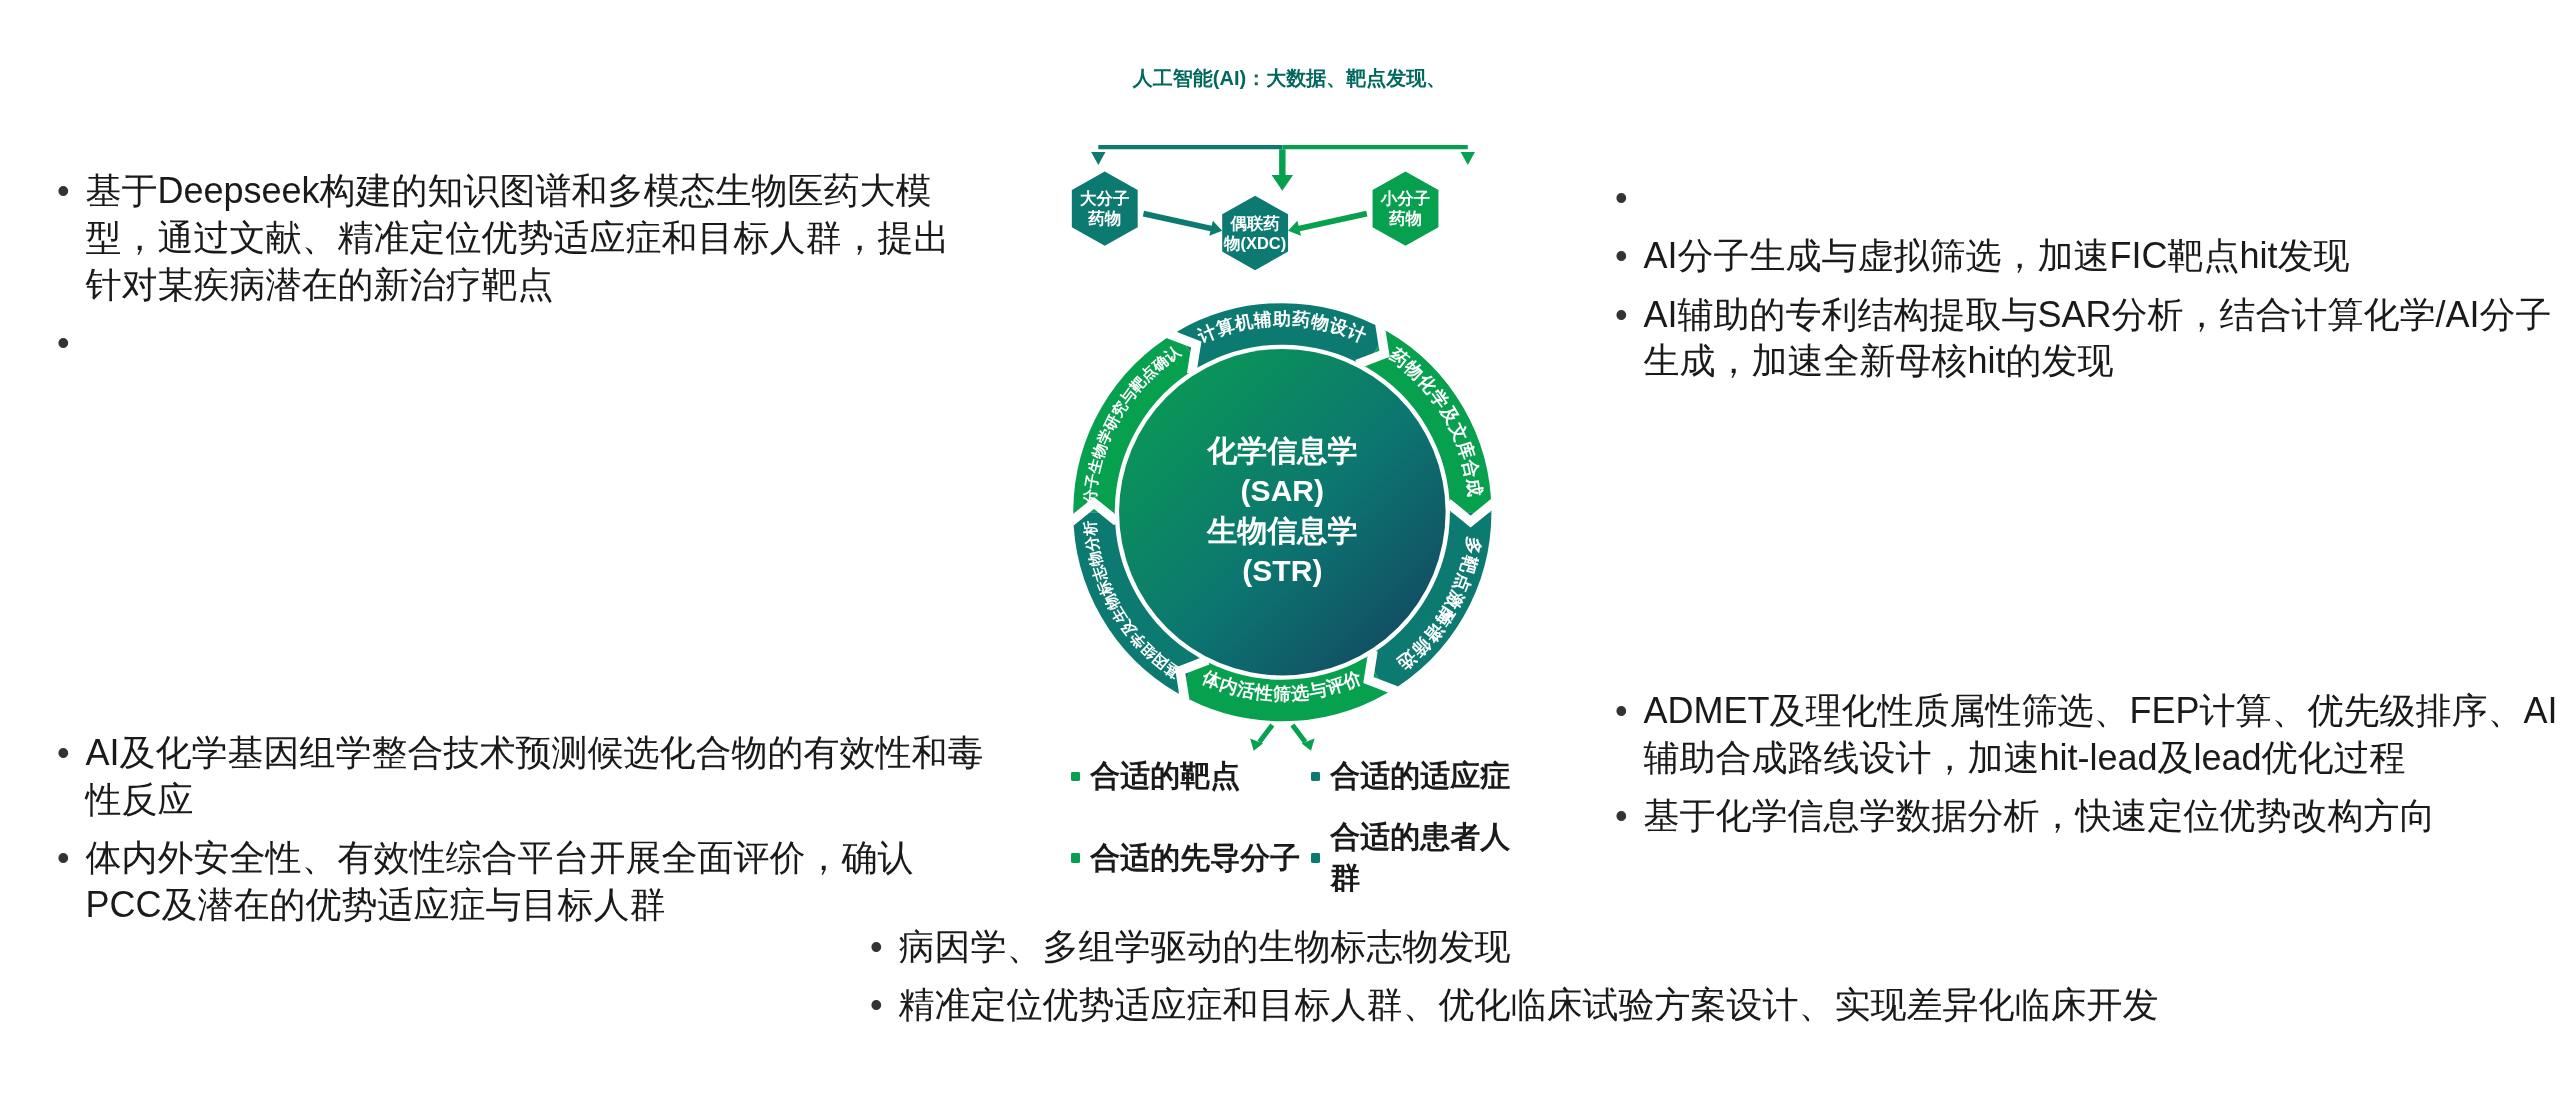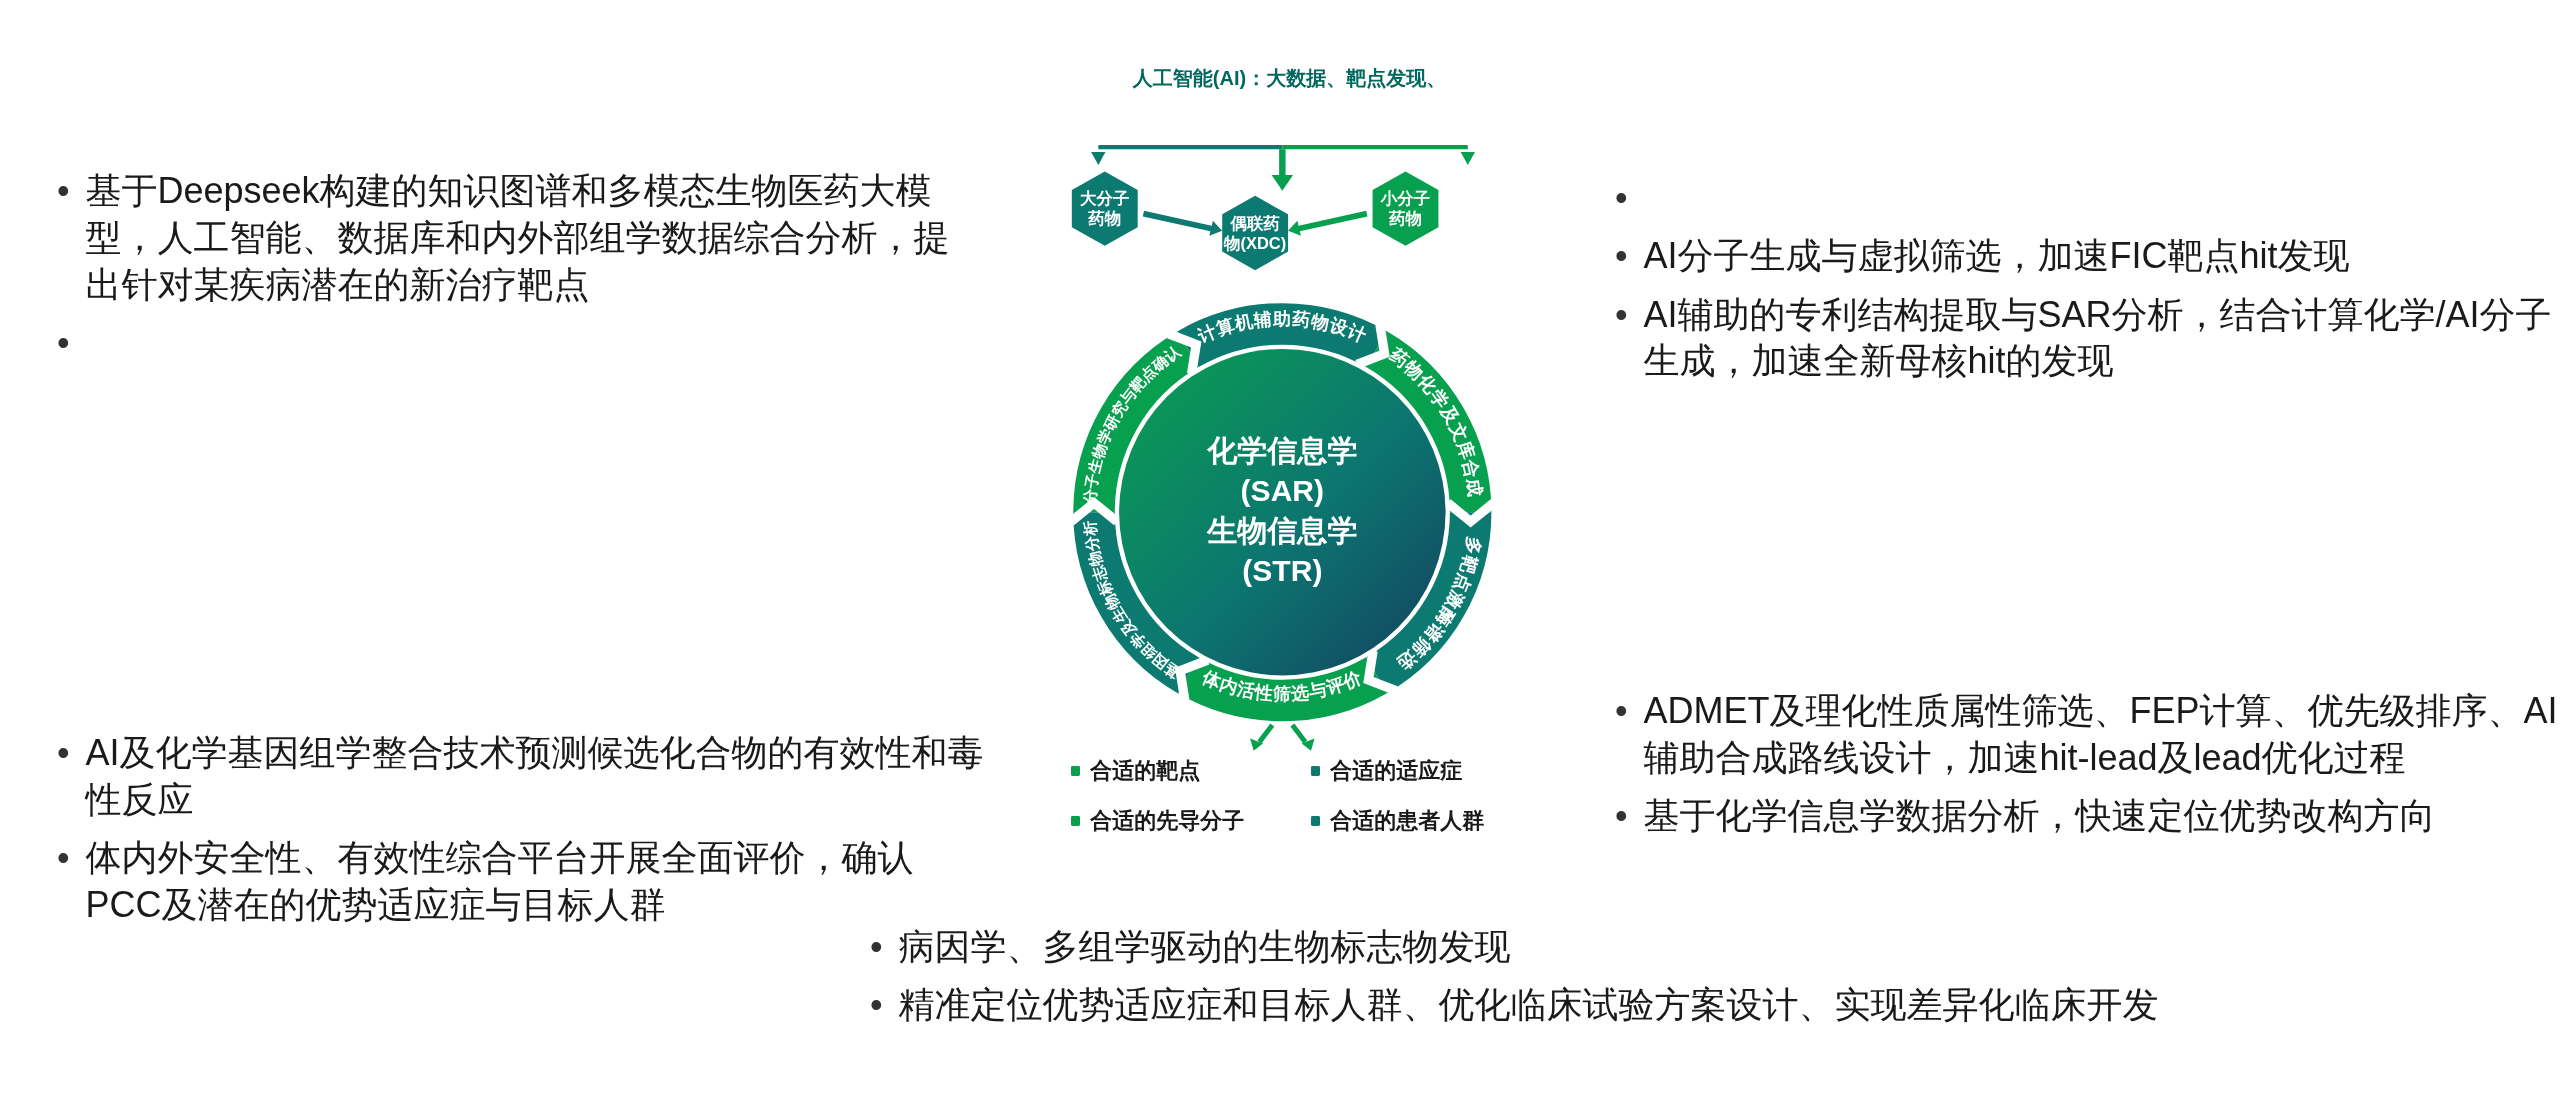--- a/index.html
+++ b/index.html
@@ -39,38 +39,38 @@
 
   .ring-label{fill:#fff;font-weight:bold;font-size:25px;letter-spacing:1px;}
   .ring-label-small{font-size:21px;letter-spacing:0;}
   .center-text{fill:#fff;font-weight:bold;font-size:42px;text-anchor:middle;}
   .hex-label{fill:#fff;font-weight:bold;font-size:23px;text-anchor:middle;}
 
   .outcomes{
     position:absolute;left:1071px;top:756px;width:473px;
     display:grid;grid-template-columns:240px 226px;row-gap:20px;
   }
-  .outcome{display:flex;align-items:center;gap:10px;font-size:22px;font-weight:bold;color:var(--text);}
+  .outcome{display:flex;align-items:center;gap:10px;font-size:30px;font-weight:bold;color:var(--text);}
   .outcome .marker{width:9.3px;height:9.3px;border-radius:1.4px;flex:0 0 auto;}
   .marker-green{background:var(--green);}
   .marker-teal{background:var(--teal);}
 </style>
 </head>
 <body>
 
 <div class="page">
 
   <div class="title">
     <div>人工智能(AI)：大数据、靶点发现、</div>
   </div>
 
   <div class="textblock" style="left:57px;top:168px;width:895px;">
     <div class="bullet-item">
       <span class="dot">•</span>
-      <span>基于Deepseek构建的知识图谱和多模态生物医药大模型，人工智能、数据库和内外部组学数据综合分析，提出针对某疾病潜在的新治疗靶点</span>
+      <span>基于Deepseek构建的知识图谱和多模态生物医药大模型，通过文献、精准定位优势适应症和目标人群，提出针对某疾病潜在的新治疗靶点</span>
     </div>
     <div class="bullet-item">
       <span class="dot">•</span>
     </div>
   </div>
 
   <div class="textblock" style="left:1615px;top:175px;width:938px;">
     <div class="bullet-item">
       <span class="dot">•</span>
     </div>

